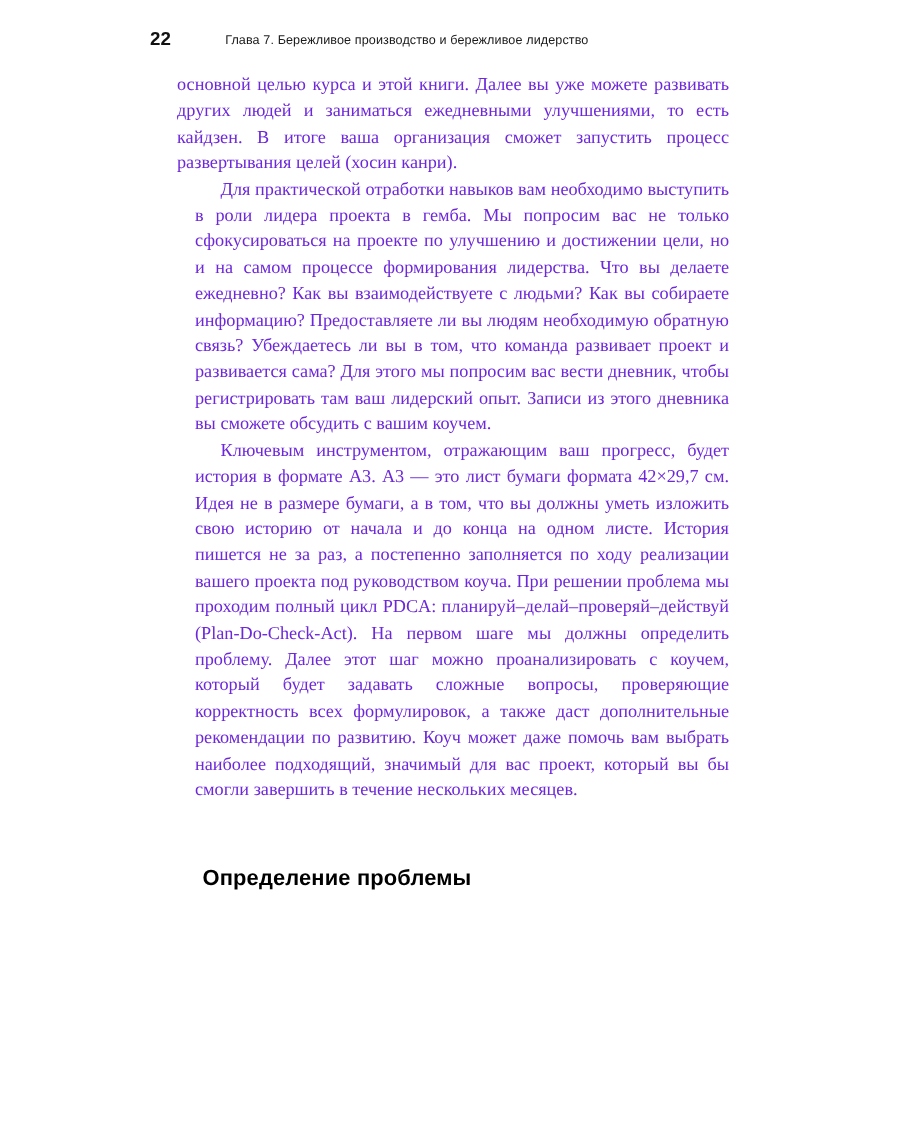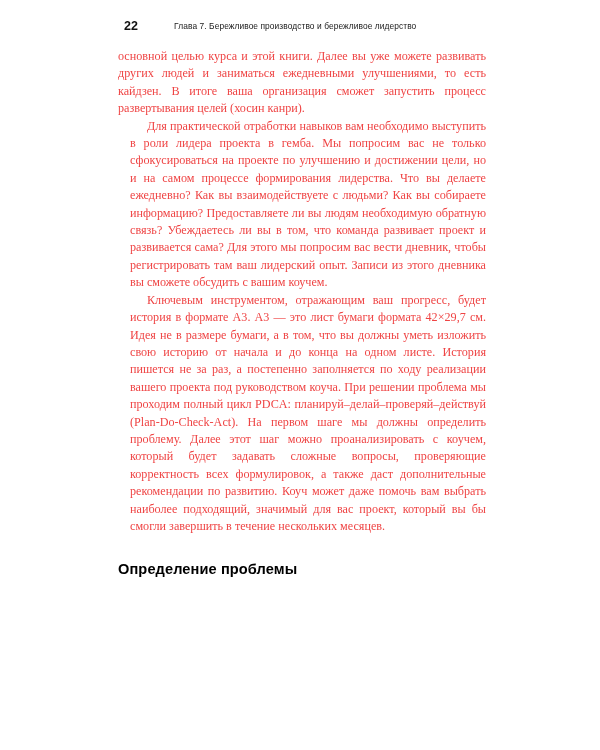--- a/index.html
+++ b/index.html
@@ -22,21 +22,21 @@
     width: 600px;
     height: 750px;
     background: #ffffff;
     box-sizing: border-box;
   }
 
   
   .running-head {
     position: absolute;
     top: 19px;
-    left: 124px;
+    left: 100px;
     width: 368px;
     height: 16px;
     display: flex;
     align-items: flex-start;
   }
   .folio {
     font-family: "Liberation Sans", "DejaVu Sans", sans-serif;
     font-weight: bold;
     font-size: 12.5px;
     line-height: 14px;
@@ -63,38 +63,38 @@
     width: 368px;
   }
 
   p.body-text {
     margin: 0;
     font-family: "Liberation Serif", "DejaVu Serif", serif;
     font-size: 12.15px;
     line-height: 17.4px;
     text-align: justify;
     text-justify: inter-word;
-    color: #ef4444;
+    color: #6d28d9;
     hyphens: manual;
   }
   p.body-text + p.body-text {
     text-indent: 17px;
     margin-left: 12px;
   }
   p.first-para {
     text-indent: 0;
   }
 
   h2.section-heading {
     font-family: "Liberation Sans", "DejaVu Sans", sans-serif;
     font-weight: bold;
     font-size: 14.6px;
     line-height: 18px;
     color: #000000;
-    margin: 0;
+    margin: 17px;
     padding: 0;
     letter-spacing: 0.1px;
   }
 
   .gap-before-heading { height: 25px; }
   .gap-after-heading  { height: 19px; }
 </style>
 </head>
 <body>
 

